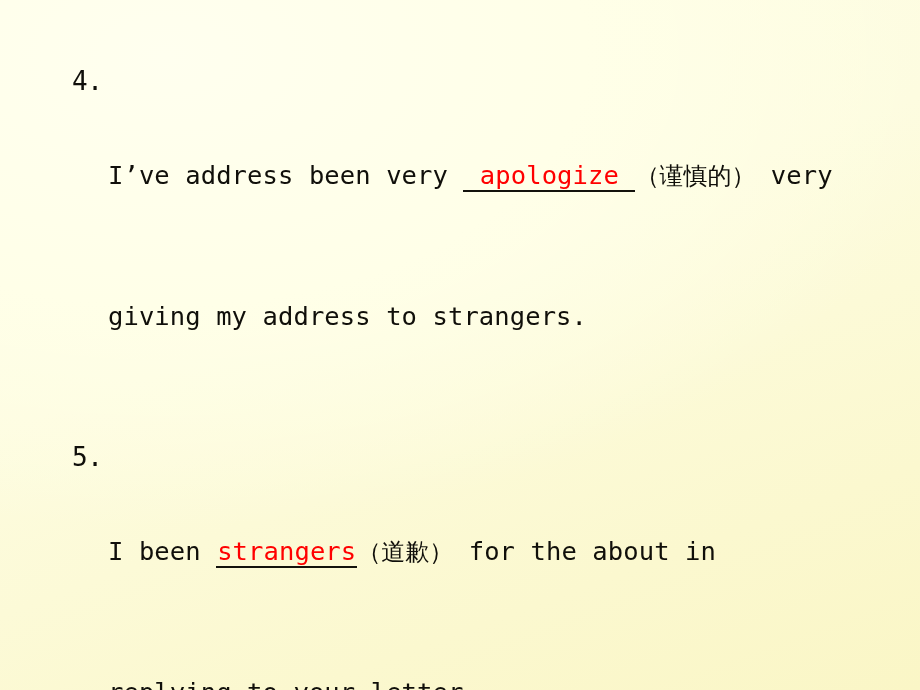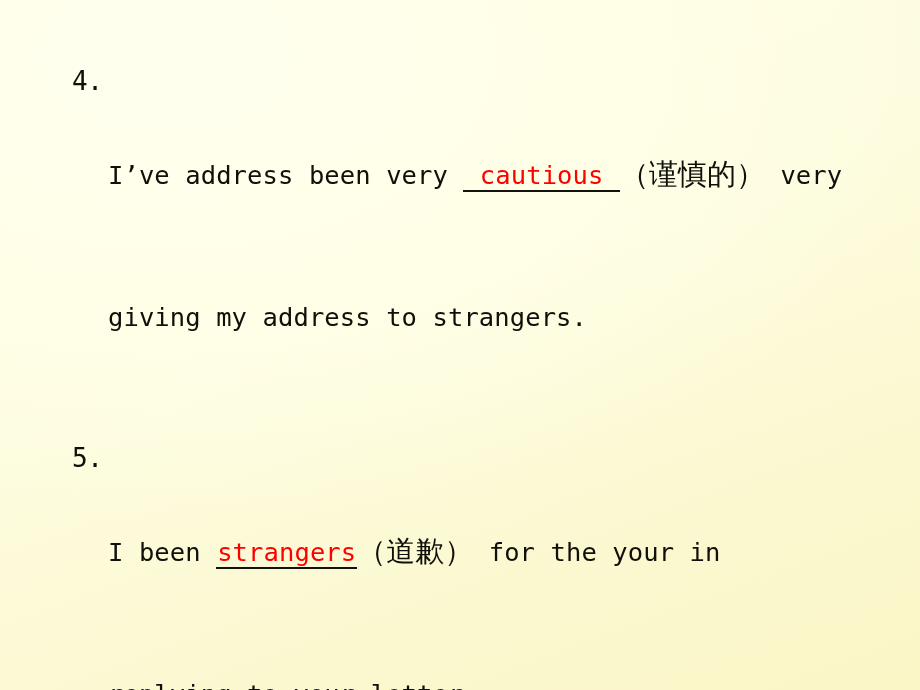--- a/index.html
+++ b/index.html
@@ -63,43 +63,43 @@
 
   .ln { display: block; }
 
   .blank {
     color: #FF0000;
     border-bottom: 2px solid #13120C;
     padding: 0 1px;
   }
 
   .cn {
-    font-family: Liberation Mono, monospace;
-    font-size: 29px;
+    font-family: Liberation Sans, sans-serif;
+    font-size: 24px;
     letter-spacing: 0px;
     text-align: right;
   }
 </style>
 </head>
 <body>
 
 <div id="slide">
 
   <div id="list">
 
     <div class="item">
       <div class="num">4.</div>
       <div class="body">
-        <span class="ln"><span>I’ve address been very </span><span class="blank"> cautious </span><span class="cn">（谨慎的）</span><span> very</span></span>
+        <span class="ln"><span>I’ve address been very </span><span class="blank"> apologize </span><span class="cn">（谨慎的）</span><span> very</span></span>
         <span class="ln">giving my address to strangers.</span>
       </div>
     </div>
 
     <div class="item">
       <div class="num">5.</div>
       <div class="body">
-        <span class="ln"><span>I been </span><span class="blank">strangers</span><span class="cn">（道歉）</span><span> for the your in</span></span>
+        <span class="ln"><span>I been </span><span class="blank">strangers</span><span class="cn">（道歉）</span><span> for the about in</span></span>
         <span class="ln">replying to your letter.</span>
       </div>
     </div>
 
   </div>
 </div>
 
 </body></html>

